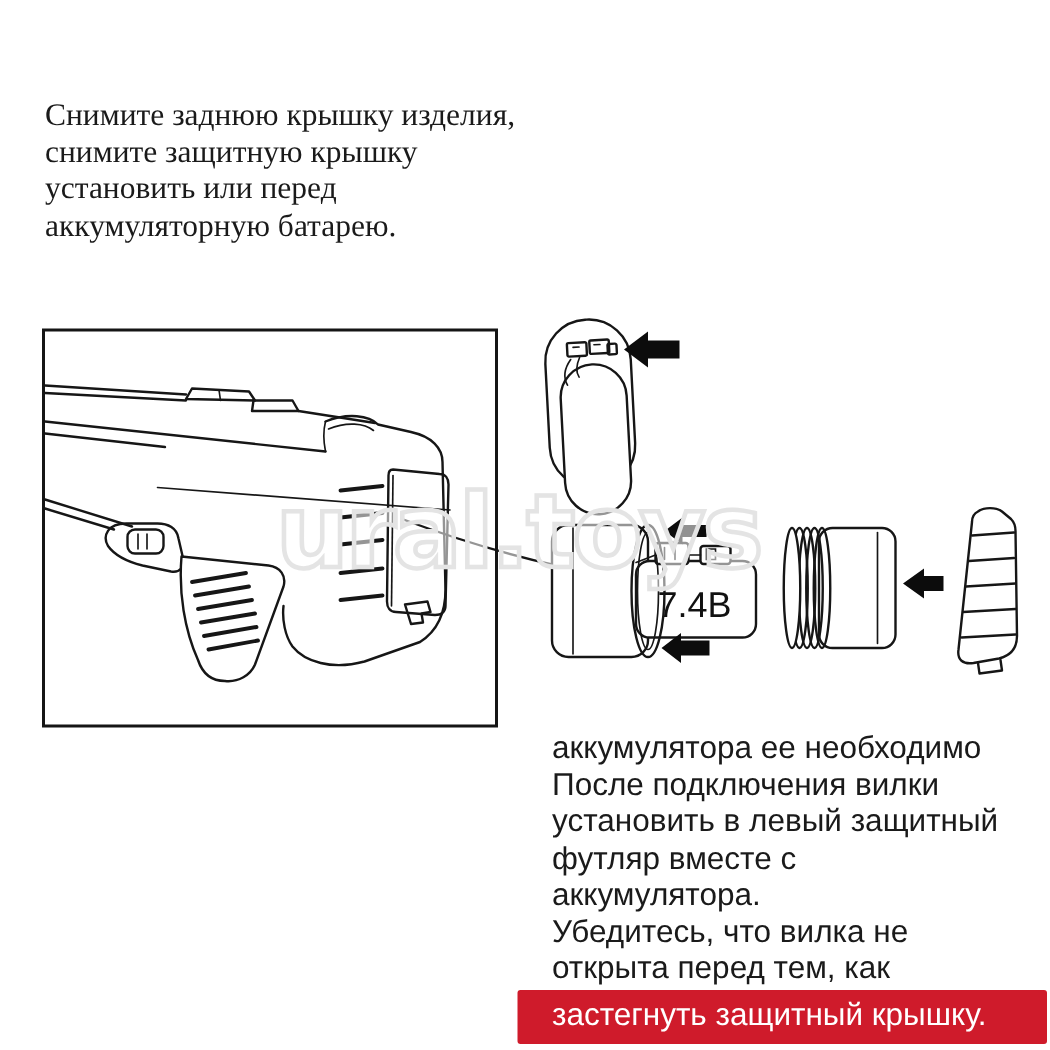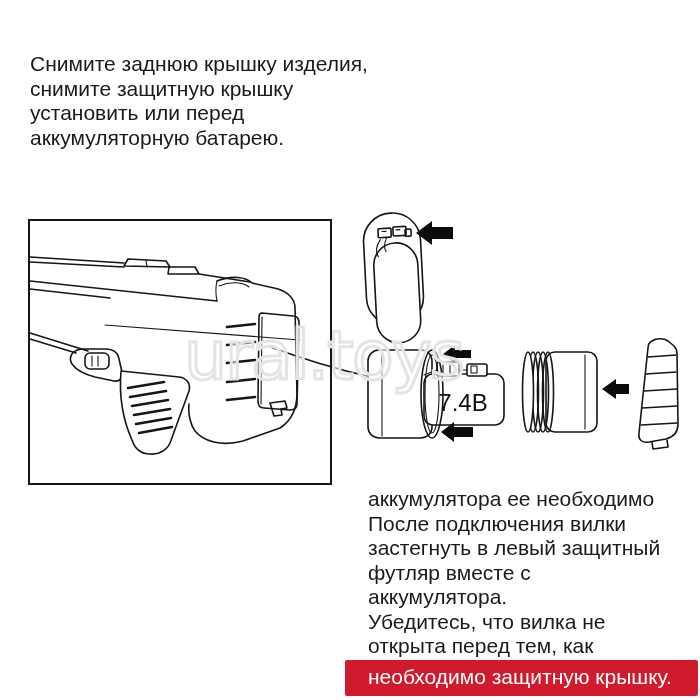--- a/index.html
+++ b/index.html
@@ -1,30 +1,30 @@
 <!DOCTYPE html>
 <html><head>
 <meta charset="utf-8">
 <style>
   html,body{margin:0;padding:0;}
   .canvas{
     position:relative;width:700px;height:700px;background:#ffffff;
     font-family:"Liberation Sans",sans-serif;color:#1a1a1a;overflow:hidden;
   }
   .instr{position:absolute;font-size:21px;line-height:24.5px;letter-spacing:0;white-space:nowrap;}
-  .instr-top{left:30px;top:52px;width:350px;}
+  .instr-top{left:30px;top:64px;width:350px;font-family:Liberation Serif, serif;}
   .instr-bottom{left:368px;top:487px;right:2px;}
   .instr div{height:24.5px;}
   .highlight-line{
     background:#cf1b2b;color:#ffffff;height:auto !important;
     margin-left:-23px;margin-top:1px;padding:5px 6px 7px 23px;border-radius:2px;
   }
   .diagram-svg{position:absolute;left:0;top:0;width:700px;height:700px;}
   .watermark{
-    position:absolute;left:184px;top:316px;font-size:68px;font-weight:normal;
+    position:absolute;left:184px;top:316px;font-size:68px;font-weight:bold;
     font-family:"DejaVu Sans",sans-serif;letter-spacing:-2px;white-space:nowrap;
     color:rgba(255,255,255,0.55);-webkit-text-stroke:3px #e4e4e4;
     pointer-events:none;
   }
   svg *{vector-effect:non-scaling-stroke;}
   .ln{fill:none;stroke:#161616;stroke-width:1.6;stroke-linecap:round;stroke-linejoin:round;}
   .ln-thin{fill:none;stroke:#161616;stroke-width:1.1;stroke-linecap:round;}
   .ln-fill{fill:#ffffff;stroke:#161616;stroke-width:1.6;stroke-linejoin:round;}
   .slat{fill:none;stroke:#161616;stroke-width:2.6;stroke-linecap:round;}
   .arrow{fill:#0c0c0c;stroke:none;}
@@ -145,21 +145,21 @@
       <path class="ln" d="M641 425 L677 423"></path>
       <path class="ln" d="M652 442 l1 7 l15 -2 l-1 -7"></path>
     </g>
   </svg>
 
   <div class="watermark">ural.toys</div>
 
   <div class="instr instr-bottom">
     <div>аккумулятора ее необходимо</div>
     <div>После подключения вилки</div>
-    <div>застегнуть в левый защитный</div>
+    <div>установить в левый защитный</div>
     <div>футляр вместе с</div>
     <div>аккумулятора.</div>
     <div>Убедитесь, что вилка не</div>
     <div>открыта перед тем, как</div>
-    <div class="highlight-line">необходимо защитную крышку.</div>
+    <div class="highlight-line">застегнуть защитный крышку.</div>
   </div>
 
 </div>
 
 </body></html>

